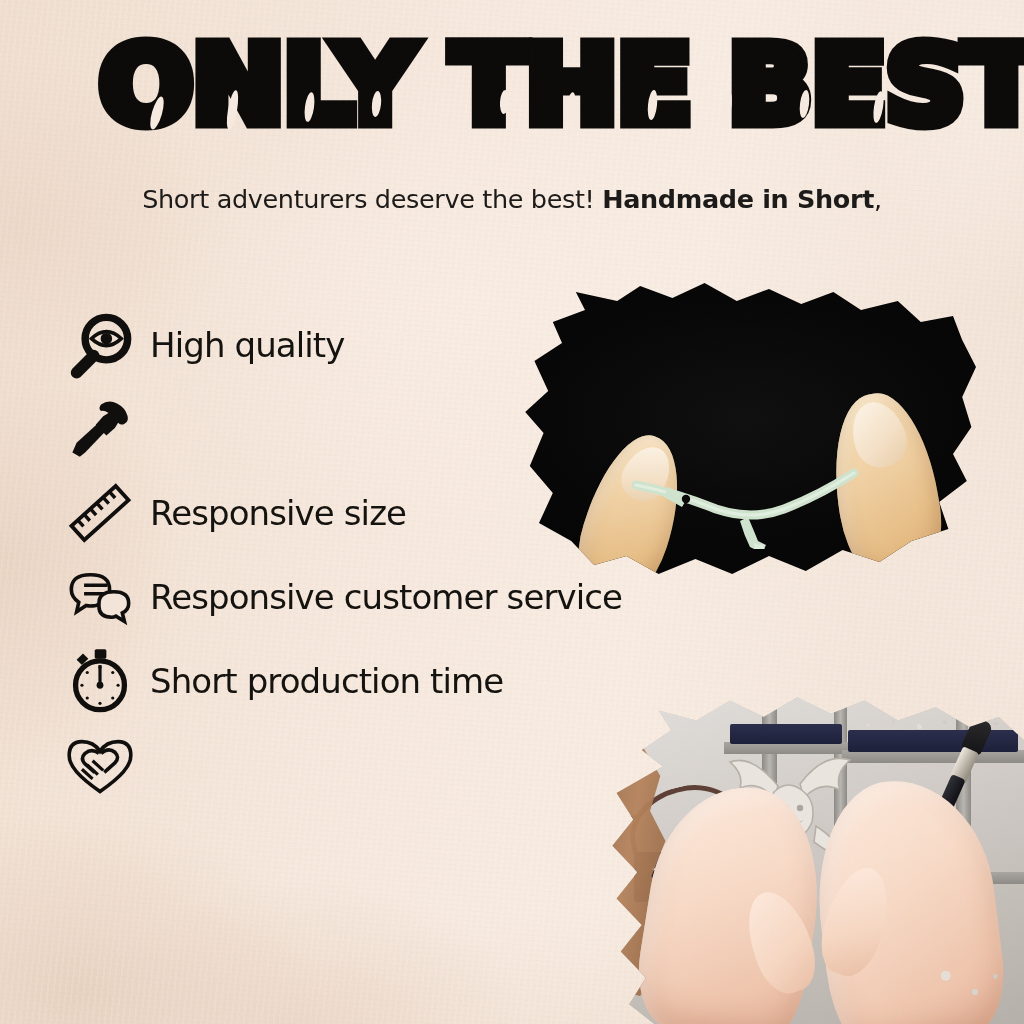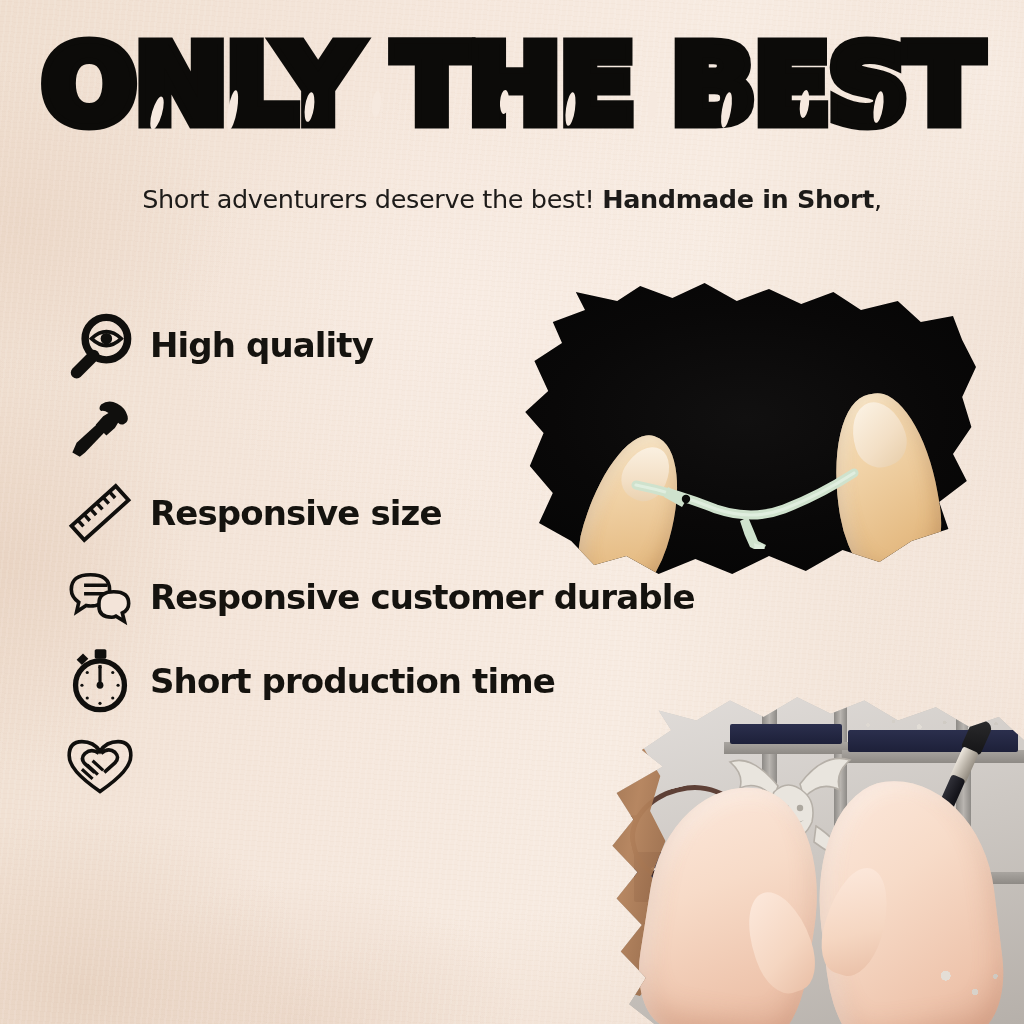--- a/index.html
+++ b/index.html
@@ -36,21 +36,21 @@
     position:absolute; inset:0;
     background-image:
       repeating-linear-gradient(96deg, rgba(255,255,255,.16) 0 2px, rgba(0,0,0,0) 2px 6px),
       repeating-linear-gradient(4deg,  rgba(205,178,156,.10) 0 1px, rgba(0,0,0,0) 1px 5px);
     opacity:.5; pointer-events:none;
   }
 
   
   .headline-wrap {
     position:absolute; top:34px; left:0; width:1024px;
-    text-align:center;
+    text-align:right;
   }
   .headline {
     position:relative; display:inline-block;
     font-family:"DejaVu Sans", sans-serif;
     font-weight:700;
     font-size:107px;
     line-height:.96;
     letter-spacing:-1px;
     color:#0c0b09;
     -webkit-text-stroke:13px #0c0b09;
@@ -85,21 +85,21 @@
     height:84px; gap:16px;
   }
   .feature .ficon {
     flex:0 0 auto;
     width:68px; height:68px;
     display:flex; align-items:center; justify-content:center;
   }
   .feature .ficon svg { display:block; width:100%; height:100%; }
   .feature .flabel {
     font-family:"DejaVu Sans", sans-serif;
-    font-weight:700;
+    font-weight:400;
     font-size:34px;
     letter-spacing:-.9px;
     color:#15130f;
     white-space:nowrap;
   }
 
   
   .photo { position:absolute; overflow:visible; }
 
   .photo .torn {
@@ -355,21 +355,21 @@
     </div>
 
     <div class="feature">
       <span class="ficon">
         <svg viewBox="0 0 64 64">
           <path d="M41 25 q0 12-13 15 q-5 1-9 0 l-9 6 2-9 q-7-5-7-12 q0-14 18-14 q18 0 18 14 Z" fill="none" stroke="#100f0d" stroke-width="3.4"></path>
           <path d="M17 21 h22 M17 29 h22" stroke="#100f0d" stroke-width="3.4" fill="none"></path>
           <path d="M31 38 q0-11 14-11 q14 0 14 11 q0 6-6 9 l2 8-8-5 q-2 1-4 1 q-12 0-12-10 Z" fill="#f3e4d9" stroke="#100f0d" stroke-width="3.4"></path>
         </svg>
       </span>
-      <span class="flabel">Responsive customer durable</span>
+      <span class="flabel">Responsive customer service</span>
     </div>
 
     <div class="feature">
       <span class="ficon">
         <svg viewBox="0 0 64 64">
           <rect x="27" y="2" width="11" height="9" rx="1.6" fill="#100f0d"></rect>
           <path d="M10 12 l6-6 5 5 -6 6 Z" fill="#100f0d"></path>
           <circle cx="32" cy="36" r="23" fill="none" stroke="#100f0d" stroke-width="5"></circle>
           <path d="M32 36 V17" stroke="#100f0d" stroke-width="3" fill="none"></path>
           <circle cx="32" cy="36" r="3.2" fill="#100f0d"></circle>

